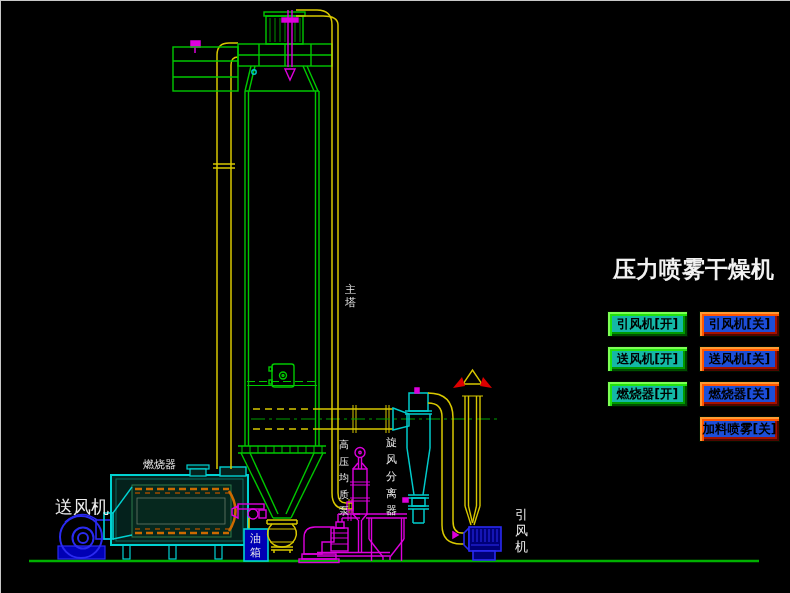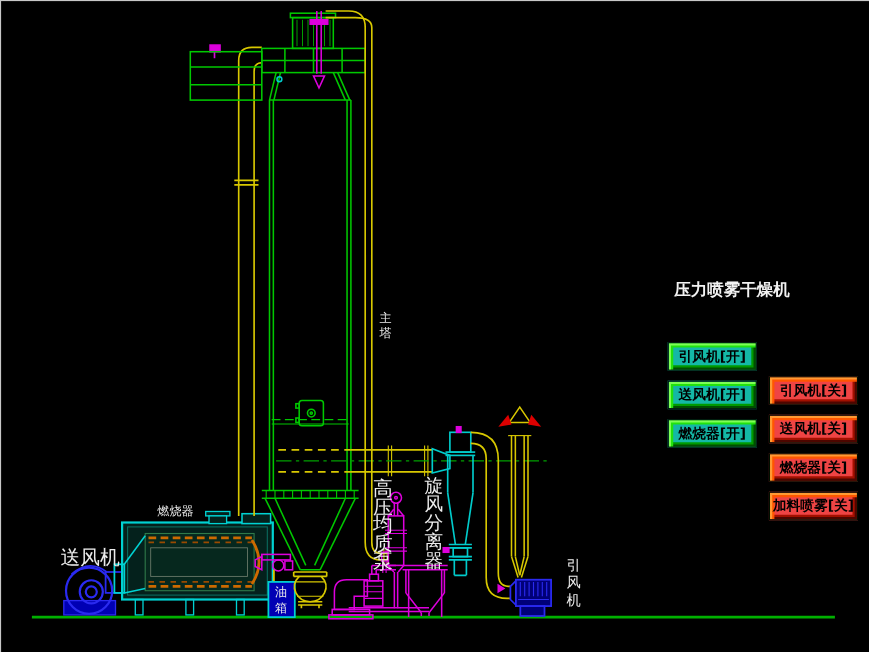--- a/index.html
+++ b/index.html
@@ -3,30 +3,30 @@
 <meta charset="utf-8">
 <style>
   html,body{margin:0;padding:0;background:#1a1a1a;}
   .canvas{position:relative;width:790px;height:593px;background:#000;border:1px solid #c8c8c8;
           overflow:hidden;font-family:"DejaVu Sans","Liberation Sans",sans-serif;}
   svg{position:absolute;left:0;top:0;}
   .lbl{position:absolute;color:#ececec;z-index:5;}
   .lbl.h{white-space:nowrap;}
   .lbl.v{word-break:break-all;text-align:left;}
   .title{position:absolute;left:612px;top:253px;width:170px;color:#f2f2f2;
-         font-size:15px;font-weight:bold;white-space:nowrap;z-index:5;}
+         font-size:23px;font-weight:bold;white-space:nowrap;z-index:5;}
   .btn{position:absolute;width:81px;height:26px;display:flex;align-items:center;justify-content:center;
        font-size:12.5px;font-weight:bold;color:#000;cursor:pointer;z-index:6;
        border:1px solid #001000;box-sizing:border-box;}
   .btn.on{background:#14b8a6;
       box-shadow:inset 2px 2px 0 #7dff55,inset 4px 4px 0 #22e20e,
                  inset -2px -2px 0 #004d00,inset -4px -4px 0 #009a00;}
-  .btn.off{background:#ef4444;
+  .btn.off{background:#1d4ed8;
       box-shadow:inset 2px 2px 0 #ff9a33,inset 4px 4px 0 #ff5500,
-                 inset -2px -2px 0 #4d0600,inset -4px -4px 0 #a31000;margin-top:31px;}
+                 inset -2px -2px 0 #4d0600,inset -4px -4px 0 #a31000;}
 </style>
 </head>
 <body>
 
 <div class="canvas">
 
 <svg width="790" height="593" viewBox="0 0 790 593">
 
   <g>
     <line x1="28" y1="560" x2="758" y2="560" stroke="#00b000" stroke-width="2.5"></line>
@@ -299,22 +299,22 @@
     </g>
   </g>
 
 </svg>
 
 <div class="title">压力喷雾干燥机</div>
 
 <div class="lbl v" style="left:344px;top:282px;width:12px;font-size:11px;line-height:13px;">主塔</div>
 <div class="lbl h" style="left:142px;top:456px;font-size:11px;">燃烧器</div>
 <div class="lbl h" style="left:54px;top:494px;font-size:18px;">送风机</div>
-<div class="lbl v" style="left:338px;top:436px;width:14px;font-size:18px;line-height:16.5px;">高压均质泵</div>
-<div class="lbl v" style="left:385px;top:433px;width:14px;font-size:17px;line-height:17px;">旋风分离器</div>
+<div class="lbl v" style="left:338px;top:436px;width:14px;font-size:10px;line-height:16.5px;">高压均质泵</div>
+<div class="lbl v" style="left:385px;top:433px;width:14px;font-size:11px;line-height:17px;">旋风分离器</div>
 <div class="lbl v" style="left:249px;top:531px;width:12px;font-size:11px;line-height:14px;">油箱</div>
 <div class="lbl v" style="left:514px;top:506px;width:14px;font-size:13px;line-height:16px;">引风机</div>
 
 <div class="btn on" style="left:606px;top:310px;">引风机[开]</div>
 <div class="btn off" style="left:698px;top:310px;">引风机[关]</div>
 <div class="btn on" style="left:606px;top:345px;">送风机[开]</div>
 <div class="btn off" style="left:698px;top:345px;">送风机[关]</div>
 <div class="btn on" style="left:606px;top:380px;">燃烧器[开]</div>
 <div class="btn off" style="left:698px;top:380px;">燃烧器[关]</div>
 <div class="btn off" style="left:698px;top:415px;">加料喷雾[关]</div>

